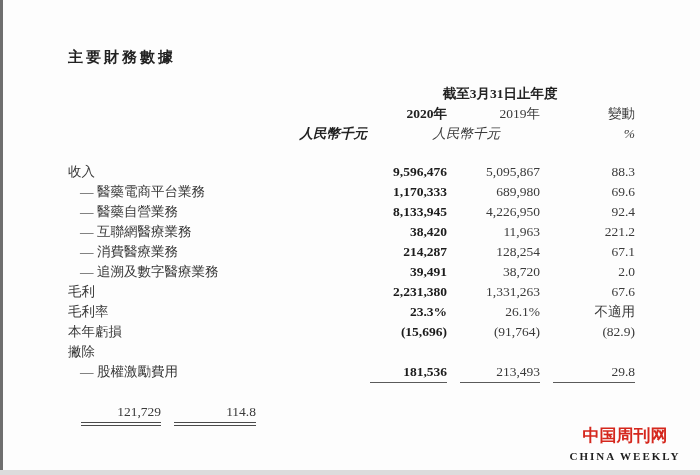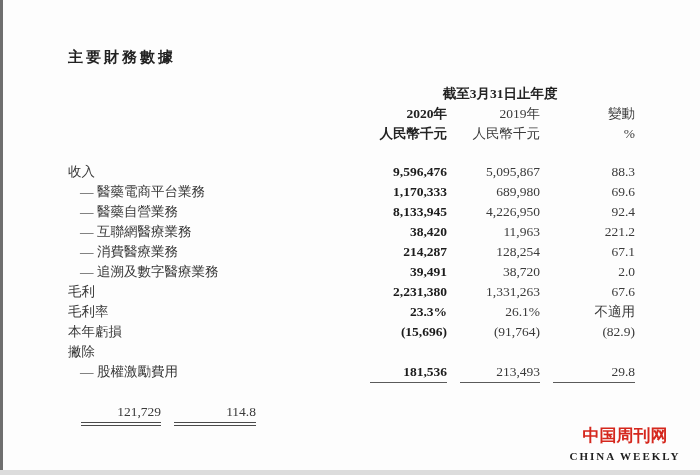--- a/index.html
+++ b/index.html
@@ -35,21 +35,21 @@
   }
   .trow{display:flex;height:20px;align-items:center;}
   .lbl{flex:1;white-space:nowrap;overflow:hidden;}
   .lbl.indent{padding-left:12px;}
   .c1,.c2,.c3{text-align:right;white-space:nowrap;box-sizing:border-box;}
   .c1{width:77px;margin-left:13px;}
   .c2{width:80px;margin-left:13px;}
   .c3{width:82px;margin-left:13px;}
   .c1{font-weight:700;color:#1c1c1c;}
   .hdr-years .c1,.hdr-units .c1{font-weight:700;color:#222;}
-  .hdr-units{}
+  .hdr-units{font-style:italic;gap:40px;}
   .spacer18{height:18px;}
   .spacer22{height:22px;}
   .rule-s{border-bottom:1px solid #5a5a5a;}
   .rule-d{border-bottom:4px double #4a4a4a;}
   .watermark{
     position:absolute;left:554px;top:421px;width:142px;
     text-align:center;
   }
   .wm-cn{
     font-family:"DejaVu Sans","Liberation Sans",sans-serif;

